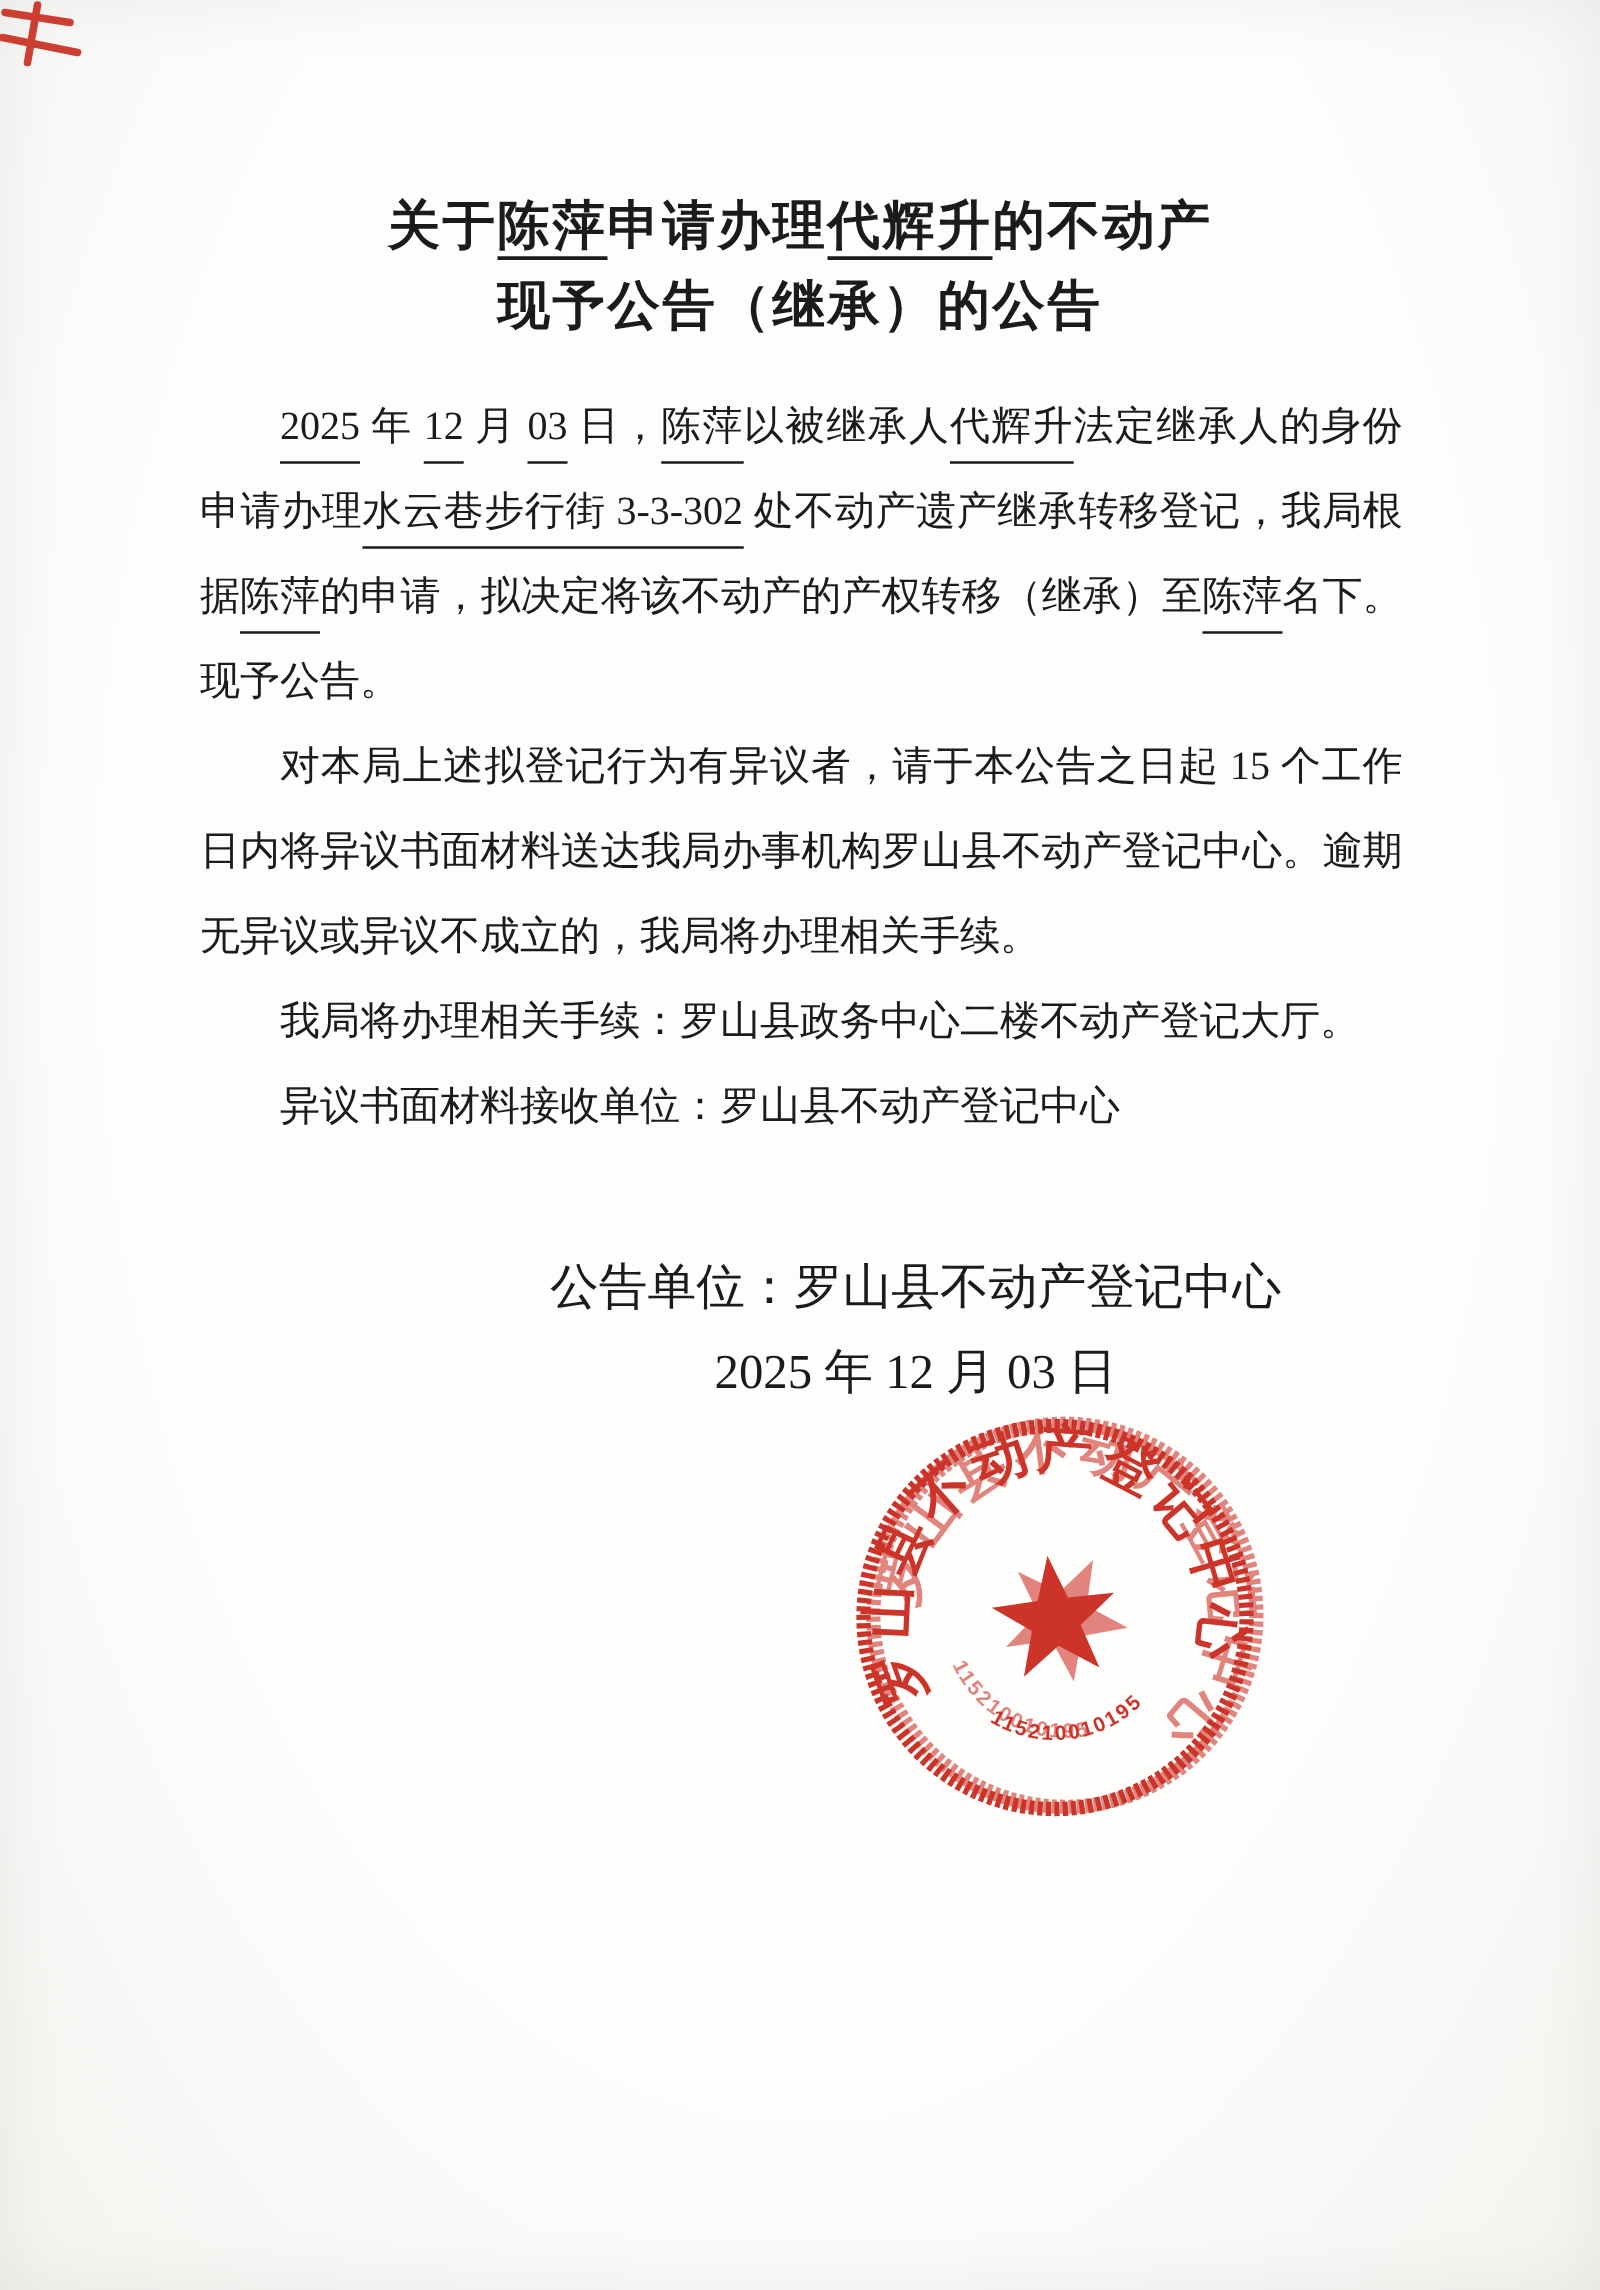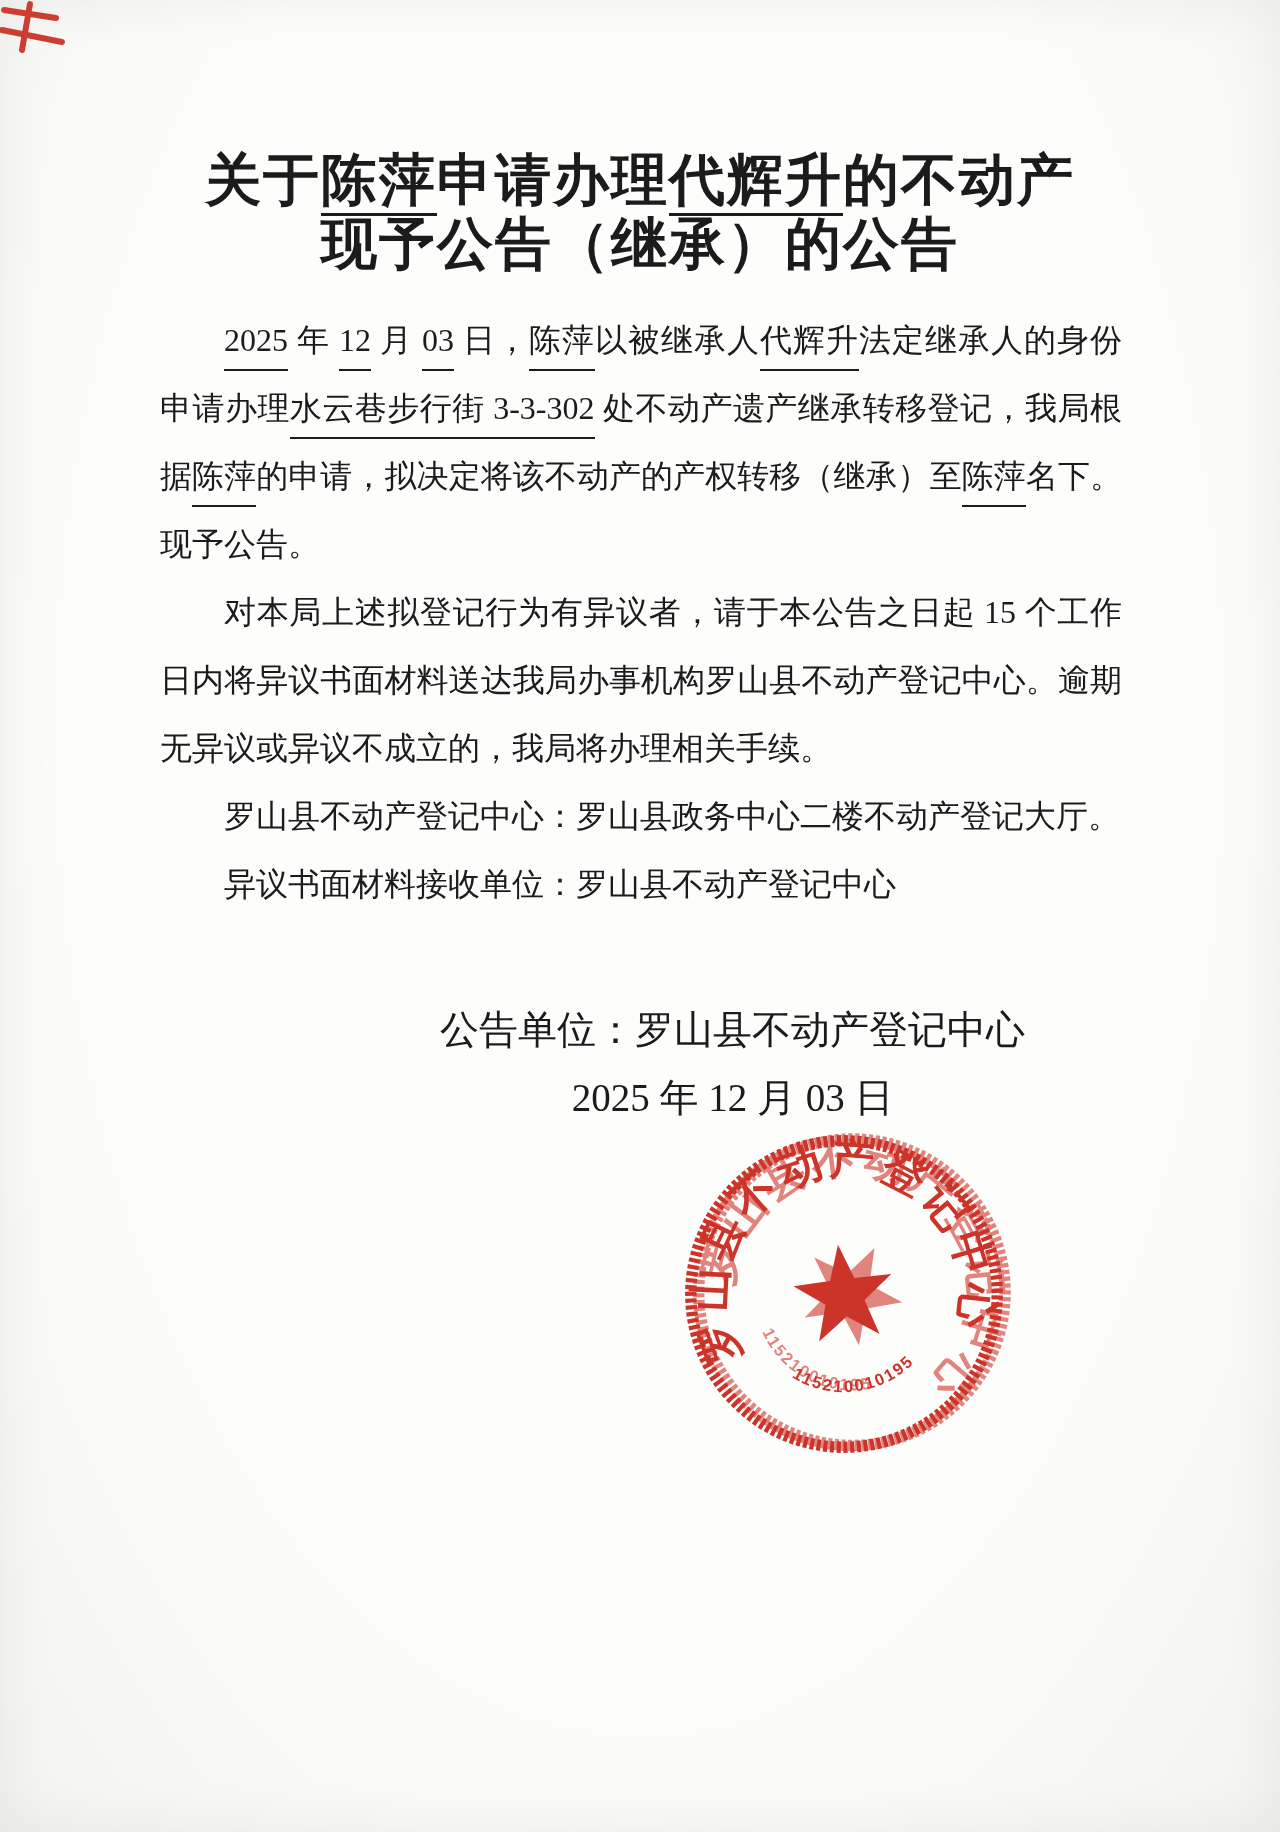--- a/index.html
+++ b/index.html
@@ -8,21 +8,21 @@
     width:1280px;height:1832px;
     margin:0 auto;
     background:#fbfbf9;
     background-image:radial-gradient(ellipse at 50% 40%, #fdfdfc 60%, #f3f3f0 100%);
     box-shadow:inset 0 0 60px rgba(0,0,0,0.06);
     overflow:hidden;
     font-family:"Liberation Serif","DejaVu Serif",serif;
     color:#1b1b1b;
   }
   .corner-mark{position:absolute;top:0;left:0;width:80px;height:56px;}
-  .doc-title{margin-top:148px;text-align:center;font-family:"Liberation Sans","DejaVu Sans",sans-serif;font-weight:bold;font-size:56px;line-height:64px;letter-spacing:2px;}
+  .doc-title{margin-top:148px;text-align:center;font-family:"Liberation Sans","DejaVu Sans",sans-serif;font-weight:bold;font-size:42px;line-height:64px;letter-spacing:2px;}
   .doc-title .u{border-bottom:3px solid #1b1b1b;padding-bottom:2px;}
   .body-text{width:962px;margin:30px auto 0 160px;font-size:32px;line-height:68px;text-align:justify;}
   .body-text p{margin:0;text-indent:2em;}
   .u{border-bottom:2px solid #1b1b1b;padding-bottom:11px;}
   .signoff{margin-top:78px;width:100%;padding-left:185px;box-sizing:border-box;text-align:center;font-size:39px;line-height:68px;}
   .signoff div{margin:0;}
   .seal{
     position:absolute;left:668px;top:1118px;width:352px;height:352px;
     mix-blend-mode:multiply;
     transform:rotate(-7deg);
@@ -41,21 +41,21 @@
   </svg>
 
   <div class="doc-title">
     <div><span>关于</span><span class="u">陈萍</span><span>申请办理</span><span class="u">代辉升</span><span>的不动产</span></div>
     <div>现予公告（继承）的公告</div>
   </div>
 
   <div class="body-text">
     <p><span class="u">2025</span><span> 年 </span><span class="u">12</span><span> 月 </span><span class="u">03</span><span> 日，</span><span class="u">陈萍</span><span>以被继承人</span><span class="u">代辉升</span><span>法定继承人的身份申请办理</span><span class="u">水云巷步行街 3-3-302</span><span> 处不动产遗产继承转移登记，我局根据</span><span class="u">陈萍</span><span>的申请，拟决定将该不动产的产权转移（继承）至</span><span class="u">陈萍</span><span>名下。现予公告。</span></p>
     <p>对本局上述拟登记行为有异议者，请于本公告之日起 15 个工作日内将异议书面材料送达我局办事机构罗山县不动产登记中心。逾期无异议或异议不成立的，我局将办理相关手续。</p>
-    <p>罗山县不动产登记中心：罗山县政务中心二楼不动产登记大厅。</p>
+    <p>我局将办理相关手续：罗山县政务中心二楼不动产登记大厅。</p>
     <p>异议书面材料接收单位：罗山县不动产登记中心</p>
   </div>
 
   <div class="signoff">
     <div>公告单位：罗山县不动产登记中心</div>
     <div>2025 年 12 月 03 日</div>
   </div>
 
   <div class="seal">
     <svg viewBox="0 0 340 340">

